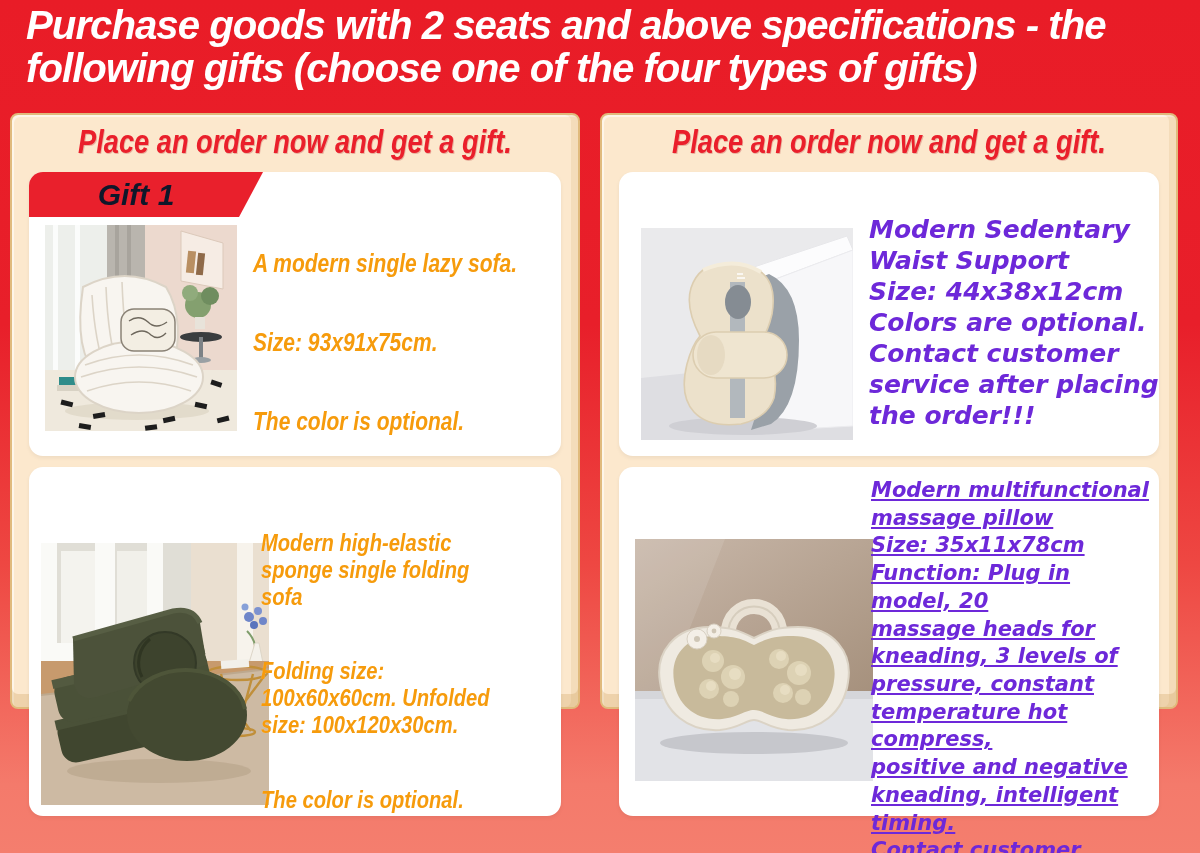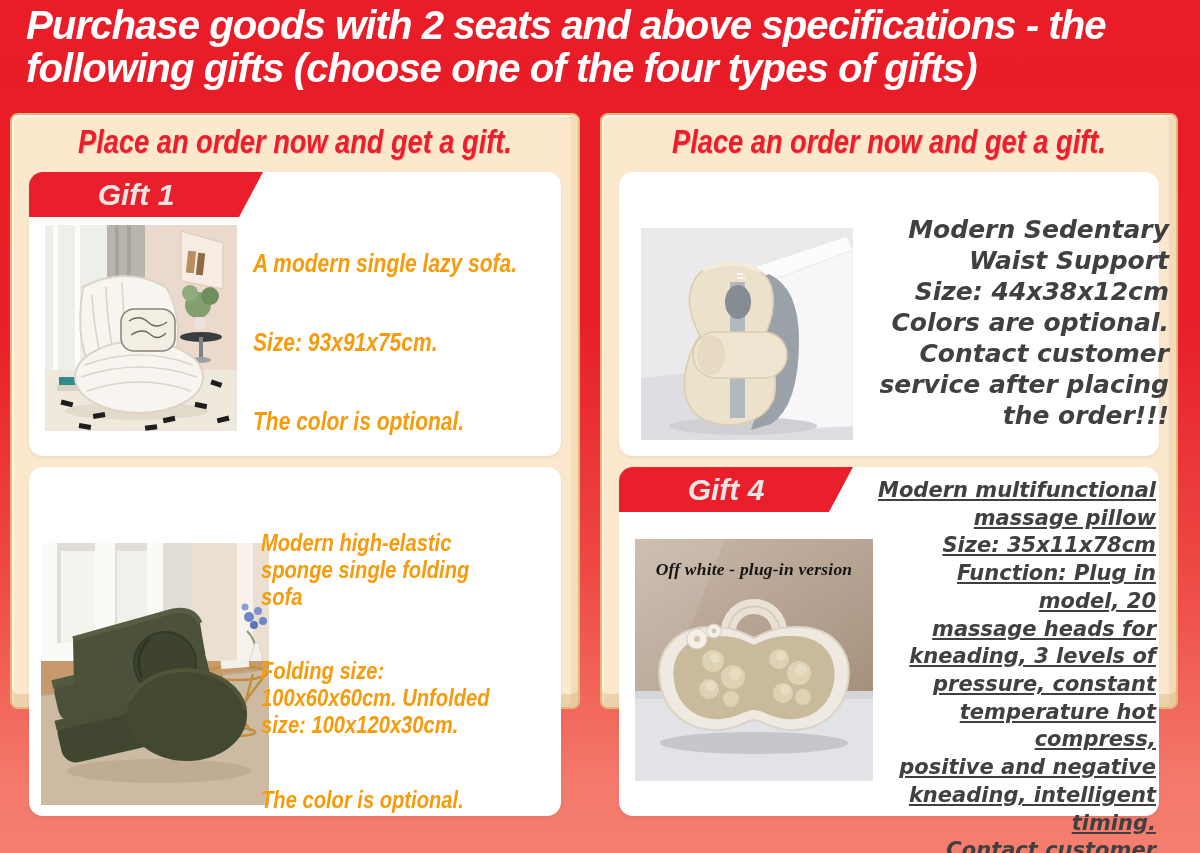--- a/index.html
+++ b/index.html
@@ -36,21 +36,21 @@
     box-shadow:0 2px 4px rgba(0,0,0,.06);
   }
   .panel.left  .card{width:532px;}
   .panel.right .card{width:540px;}
   .card.top{top:57px;height:284px;}
   .card.bottom{top:352px;height:349px;}
   .badge{
     position:absolute;top:0;left:0;width:234px;height:45px;background:#e9202c;
     border-radius:14px 0 0 0;
     clip-path:polygon(0 0,100% 0,calc(100% - 24px) 100%,0 100%);
-    color:#e5e5e5;font-weight:bold;font-style:italic;font-size:30px;
+    color:#0f172a;font-weight:bold;font-style:italic;font-size:30px;
     line-height:45px;text-align:center;padding-right:20px;box-sizing:border-box;
   }
   
   .photo{position:absolute;}
   .photo svg{display:block;width:100%;height:100%;}
   .img1{left:16px;top:52px;width:192px;height:208px;}
   .img2{left:12px;top:76px;width:228px;height:262px;}
   .img3{left:22px;top:56px;width:212px;height:212px;}
   .img4{left:16px;top:72px;width:238px;height:242px;}
   .photo-label{
@@ -62,22 +62,22 @@
   .txt-cond{
     position:absolute;color:#f69b0c;font-weight:bold;font-style:italic;
     transform:scaleX(.84);transform-origin:left top;white-space:pre-line;
     text-shadow:0 0 1px rgba(255,255,255,.4);
   }
   .txt1{left:224px;top:50px;width:400px;font-size:25px;line-height:1.1;}
   .txt1 p{margin:0 0 24px 0;}
   .txt2{left:232px;top:36px;width:400px;font-size:24px;line-height:1.12;}
   .txt2 p{margin:0 0 21px 0;}
   .txt-round{
-    position:absolute;color:#404040;font-style:italic;font-weight:bold;
-    font-family:"DejaVu Sans",sans-serif;white-space:pre-line;text-align:right;
+    position:absolute;color:#6d28d9;font-style:italic;font-weight:bold;
+    font-family:"DejaVu Sans",sans-serif;white-space:pre-line;
   }
   .txt3{left:250px;top:42px;width:300px;font-size:25px;line-height:1.24;}
   .txt4{left:252px;top:10px;width:285px;font-size:21px;line-height:1.32;text-decoration:underline;}
 </style>
 </head>
 <body>
 
 <div class="poster">
 
   <div class="title">
@@ -226,21 +226,20 @@
       <div class="txt-round txt3">Modern Sedentary
 Waist Support
 Size: 44x38x12cm
 Colors are optional.
 Contact customer
 service after placing
 the order!!!</div>
     </div>
 
     <div class="card bottom">
-      <div class="badge">Gift 4</div>
       <div class="photo img4">
         <svg viewBox="0 0 238 242" xmlns="http://www.w3.org/2000/svg">
           <defs>
             <linearGradient id="g4bg" x1="0" y1="0" x2="1" y2="1">
               <stop offset="0" stop-color="#c9b8aa"></stop>
               <stop offset="1" stop-color="#a6917d"></stop>
             </linearGradient>
           </defs>
           <rect width="238" height="152" fill="url(#g4bg)"></rect>
           <polygon points="0,0 90,0 30,152 0,152" fill="#ffffff" opacity=".10"></polygon>
@@ -267,21 +266,20 @@
             <circle cx="76" cy="147" r="5"></circle>
               <circle cx="146" cy="117" r="5"></circle>
             <circle cx="166" cy="131" r="6"></circle>
               <circle cx="150" cy="151" r="5"></circle>
           </g>
           <circle cx="62" cy="100" r="10" fill="#f4efe7" stroke="#d8d0c2"></circle>
           <circle cx="79" cy="92" r="7" fill="#f4efe7" stroke="#d8d0c2"></circle>
           <circle cx="62" cy="100" r="3" fill="#cfc6b6"></circle>
           <circle cx="79" cy="92" r="2.4" fill="#cfc6b6"></circle>
         </svg>
-        <div class="photo-label">Off white - plug-in version</div>
       </div>
       <div class="txt-round txt4">Modern multifunctional
 massage pillow
 Size: 35x11x78cm
 Function: Plug in model, 20
 massage heads for
 kneading, 3 levels of
 pressure, constant
 temperature hot compress,
 positive and negative

